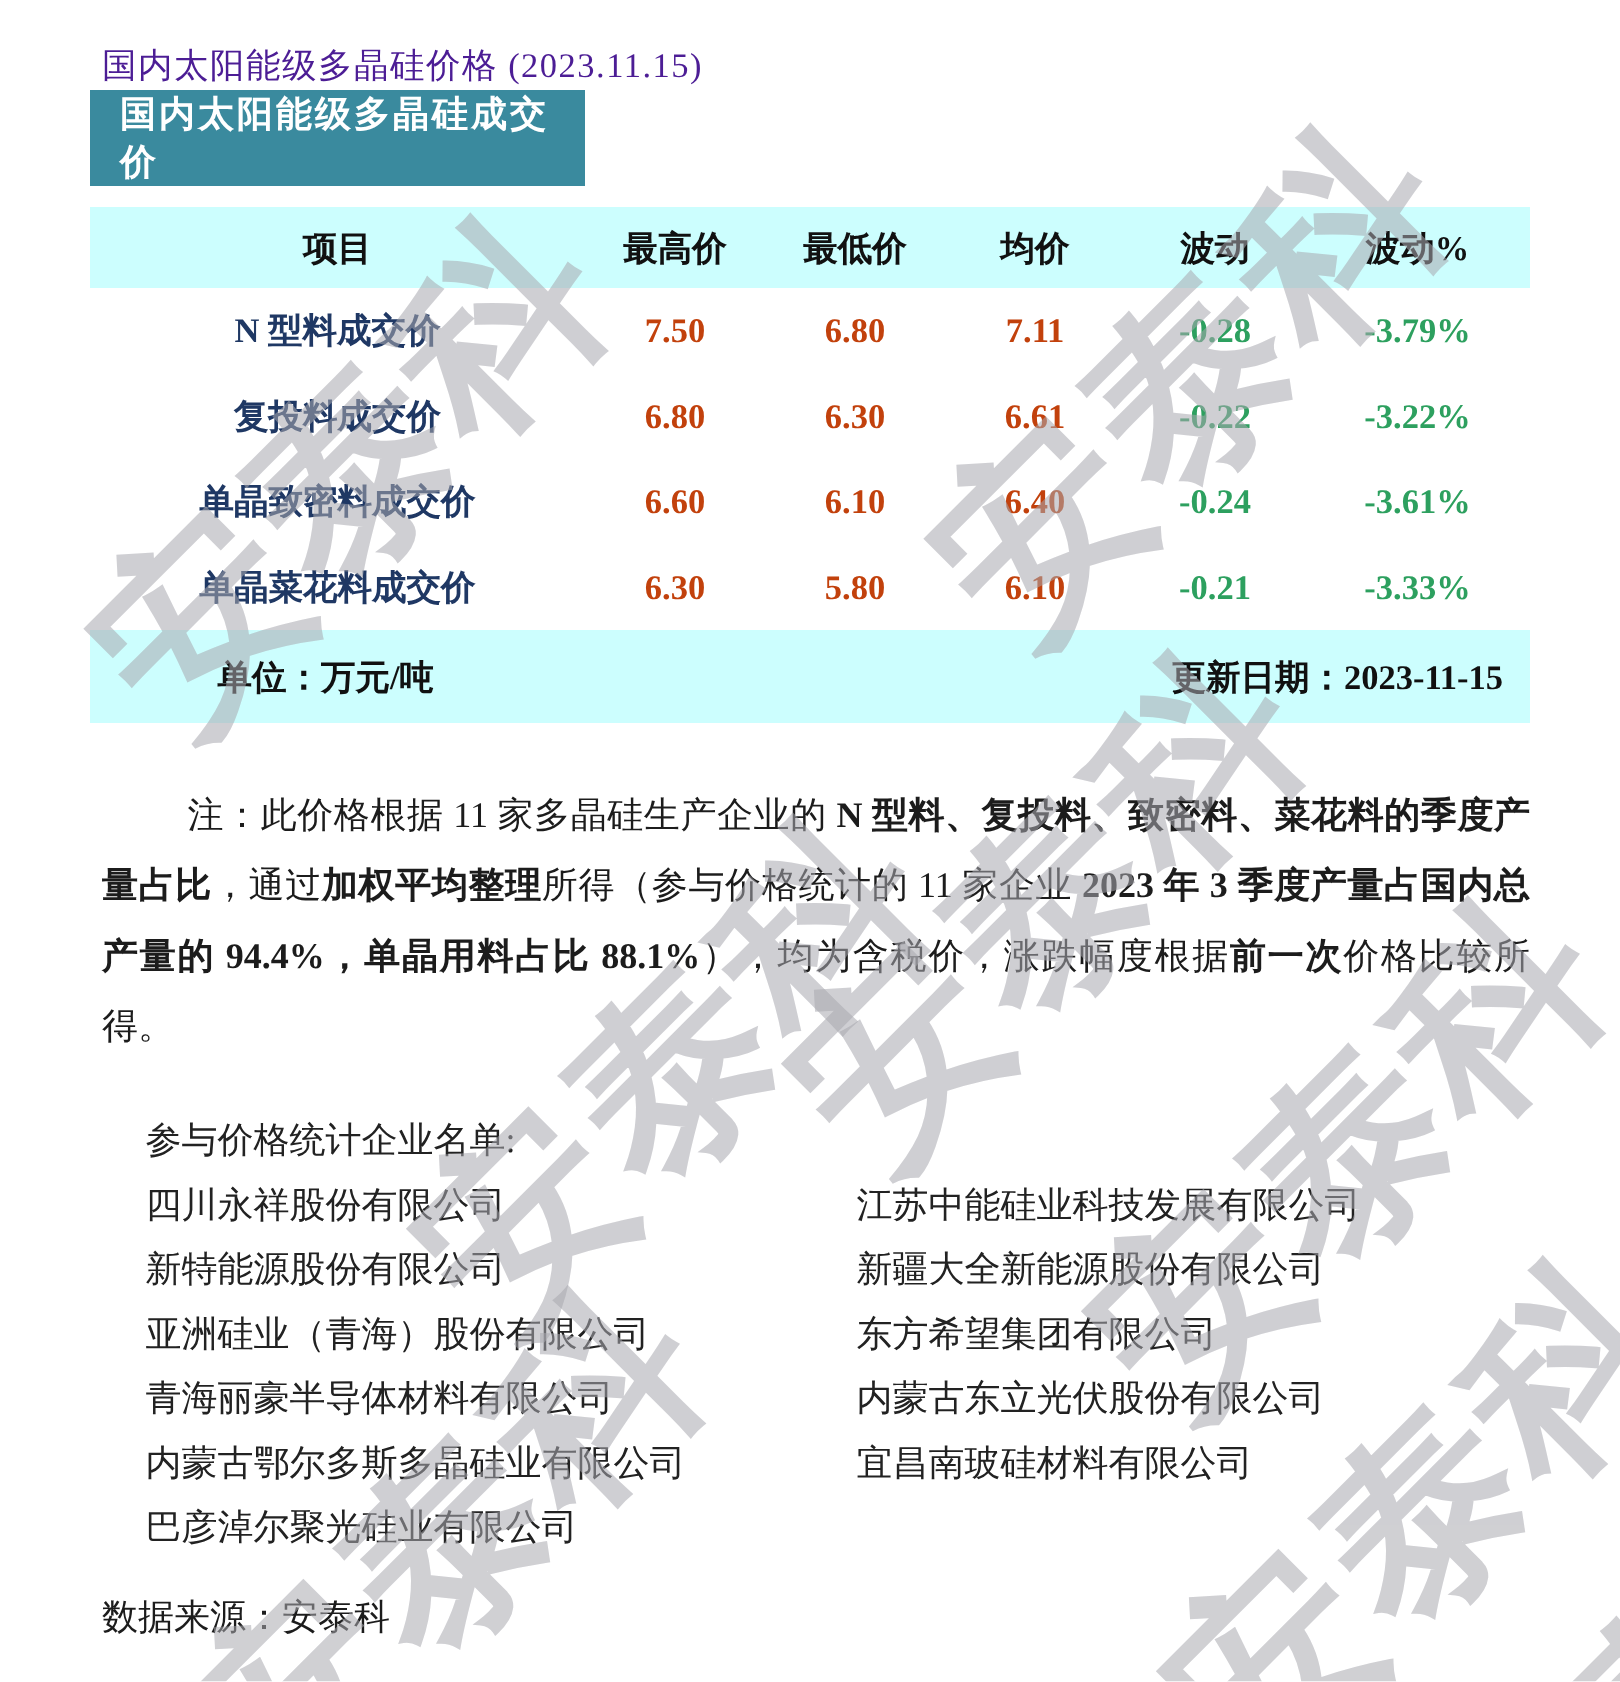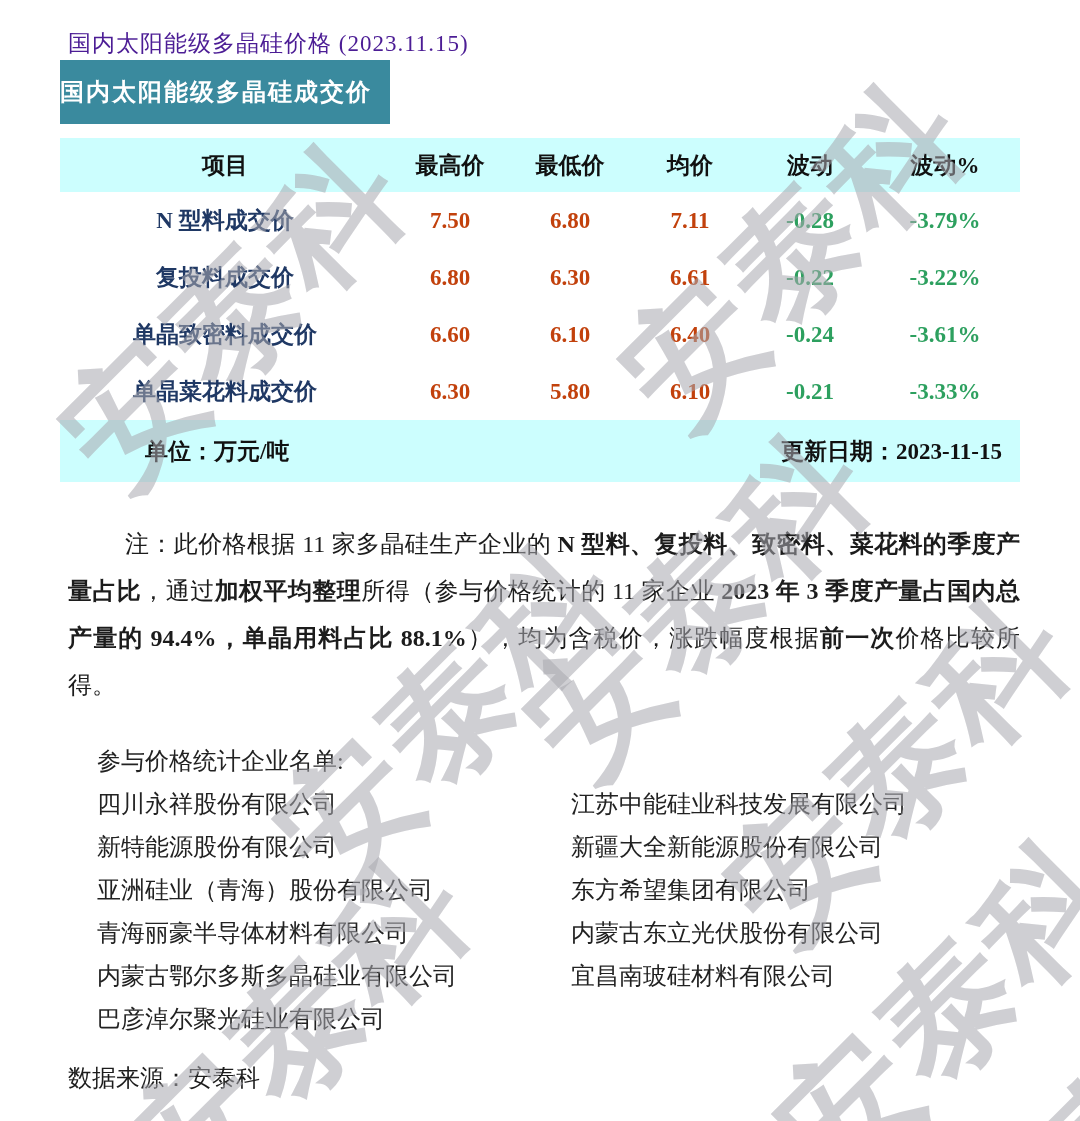--- a/index.html
+++ b/index.html
@@ -9,21 +9,21 @@
     font-family:"Liberation Serif","DejaVu Serif",serif; color:#1a1a1a;
     overflow:hidden;
   }
   .doc-title {
     position:absolute; left:68px; top:28px;
     font-size:23px; letter-spacing:1px; color:#4c1d95;
   }
   .banner {
     position:absolute; left:60px; top:60px; width:330px; height:64px;
     background:#3a8a9e; color:#ffffff; display:flex; align-items:center;
-    font-size:24px; font-weight:bold; letter-spacing:2px;
+    padding-left:20px; font-size:24px; font-weight:bold; letter-spacing:2px;
   }
   table.price-table {
     position:absolute; left:60px; top:138px; width:960px;
     border-collapse:separate; border-spacing:0;
   }
   table.price-table th {
     background:#ccfefe; height:54px; font-size:23px; font-weight:bold;
     color:#111; text-align:center; vertical-align:middle;
   }
   table.price-table td {

